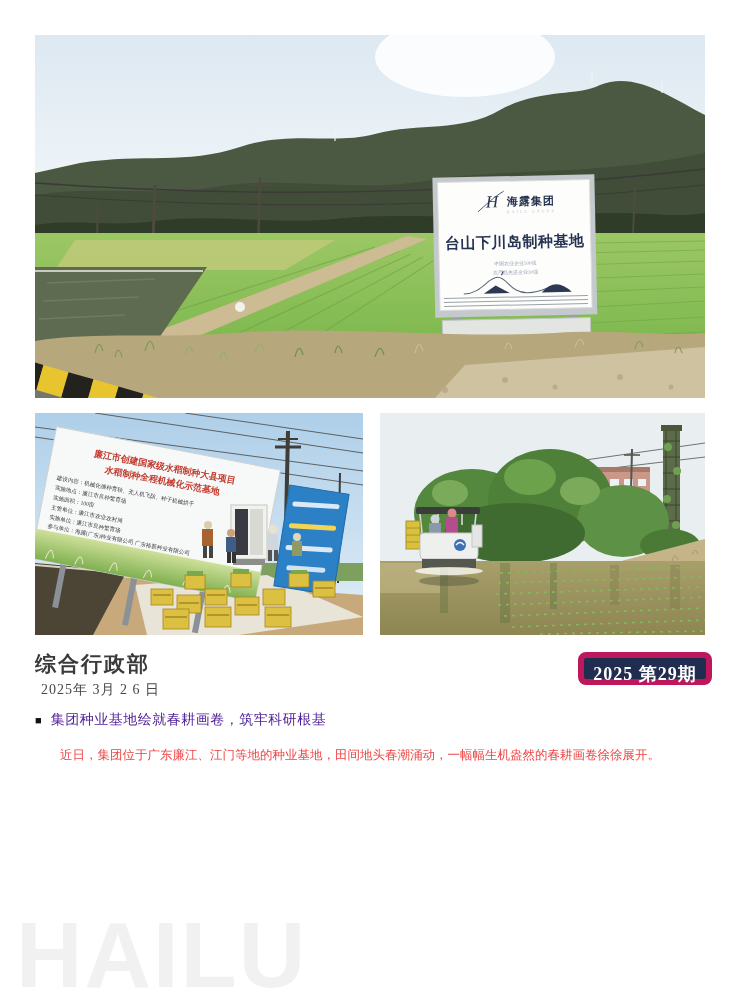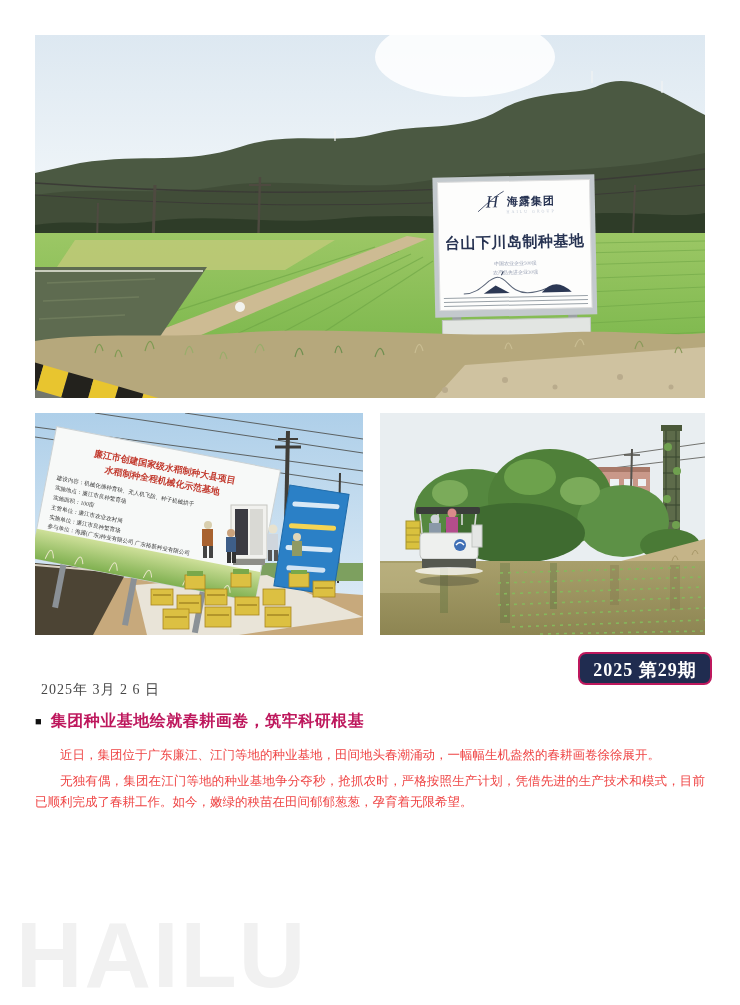--- a/index.html
+++ b/index.html
@@ -7,26 +7,26 @@
         overflow:hidden;font-family:"Liberation Sans",sans-serif;}
   .photo{position:absolute;display:block;}
   #topPhoto{left:35px;top:35px;}
   #leftPhoto{left:35px;top:413px;}
   #rightPhoto{left:380px;top:413px;}
   .dept{position:absolute;left:35px;top:650px;font-family:"Liberation Serif",serif;
         font-size:21px;font-weight:bold;color:#3a3a3a;letter-spacing:2px;z-index:2;}
   .pubdate{position:absolute;left:35px;top:681px;font-family:"Liberation Serif",serif;
         font-size:14px;color:#474747;letter-spacing:1px;z-index:2;margin-left:6px;}
   .badge{position:absolute;left:578px;top:652px;width:134px;height:33px;line-height:33px;
-        background:#202c50;border:2px solid #be185d;border-radius:8px;box-sizing:border-box;
+        background:#202c50;border:6px solid #be185d;border-radius:8px;box-sizing:border-box;
         color:#ffffff;font-family:"Liberation Serif",serif;font-size:18px;font-weight:bold;
         text-align:center;letter-spacing:1px;z-index:2;}
   .headline{position:absolute;left:35px;top:711px;width:670px;display:flex;align-items:center;z-index:2;}
   .headline .bullet{font-size:11px;color:#111;margin-right:9px;line-height:1;}
-  .headline .htext{font-size:16px;font-weight:bold;color:#be185d;letter-spacing:0.5px;}
+  .headline .htext{font-size:14px;font-weight:normal;color:#4c1d95;letter-spacing:0.5px;}
   .body{position:absolute;left:35px;top:745px;width:670px;z-index:2;}
   .body p{margin:0 0 4px 0;font-size:12.5px;line-height:21.5px;color:#ef4444;
         text-align:justify;text-indent:2em;}
   .watermark{position:absolute;left:16px;top:903px;z-index:1;
         font-family:"Liberation Sans",sans-serif;font-weight:900;font-size:92px;
         letter-spacing:2px;color:#f1f1f1;user-select:none;}
   svg text{font-family:"Liberation Serif",serif;}
 </style>
 </head>
 <body>
@@ -407,27 +407,27 @@
       <rect x="40" y="120" width="58" height="26" rx="4" fill="#eef0ee" stroke="#c2c5c2"></rect>
       <circle cx="80" cy="132" r="6" fill="#3f6fb5"></circle>
         <path d="M76,132 q4,-5 8,0" stroke="#fff" stroke-width="1.4" fill="none"></path>
       <rect x="92" y="112" width="10" height="22" fill="#e4e6e4" stroke="#c2c5c2"></rect>
       <rect x="42" y="146" width="54" height="9" fill="#55584f"></rect>
       <ellipse cx="69" cy="158" rx="34" ry="4" fill="#ffffff" opacity="0.75"></ellipse>
       <ellipse cx="69" cy="168" rx="30" ry="5" fill="#5a5a40" opacity="0.5"></ellipse>
     </g>
   </svg>
 
+  <div class="dept">综合行政部</div>
   <div class="pubdate">2025年 3月 2 6 日</div>
   <div class="badge">2025 第29期</div>
 
   <div class="headline">
     <span class="bullet">■</span>
     <span class="htext">集团种业基地绘就春耕画卷，筑牢科研根基</span>
   </div>
 
   <div class="body">
     <p>近日，集团位于广东廉江、江门等地的种业基地，田间地头春潮涌动，一幅幅生机盎然的春耕画卷徐徐展开。</p>
-    <p>无独有偶，集团在江门等地的种业基地争分夺秒，抢抓农时，严格按照生产计划，凭借先进的生产技术和模式，目前已顺利完成了春耕工作。如今，嫩绿的秧苗在田间郁郁葱葱，孕育着无限希望。</p>
   </div>
 
   <div class="watermark">HAILU</div>
 </div>
 
 </body></html>

